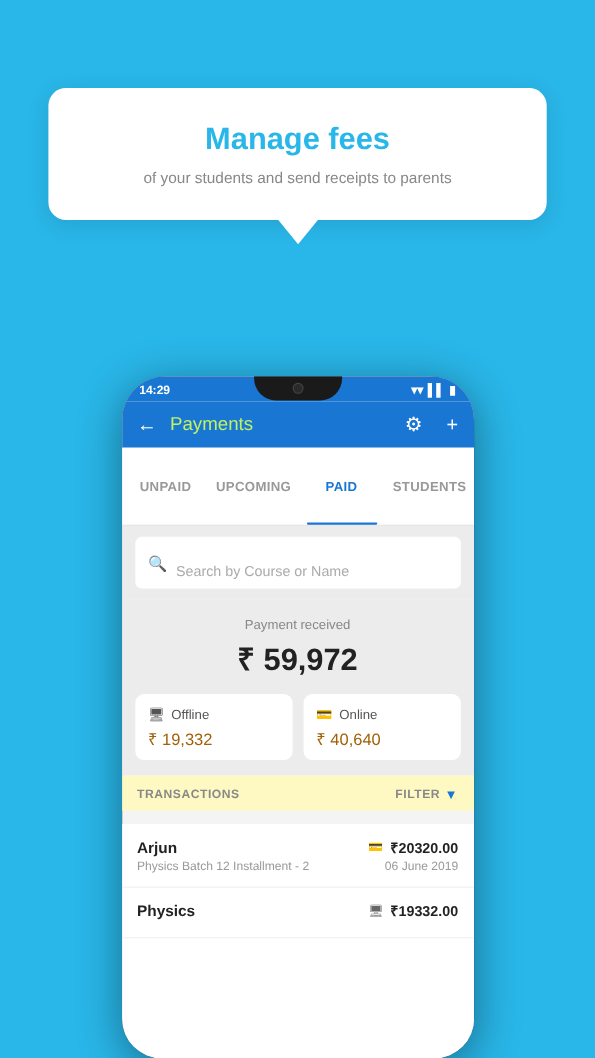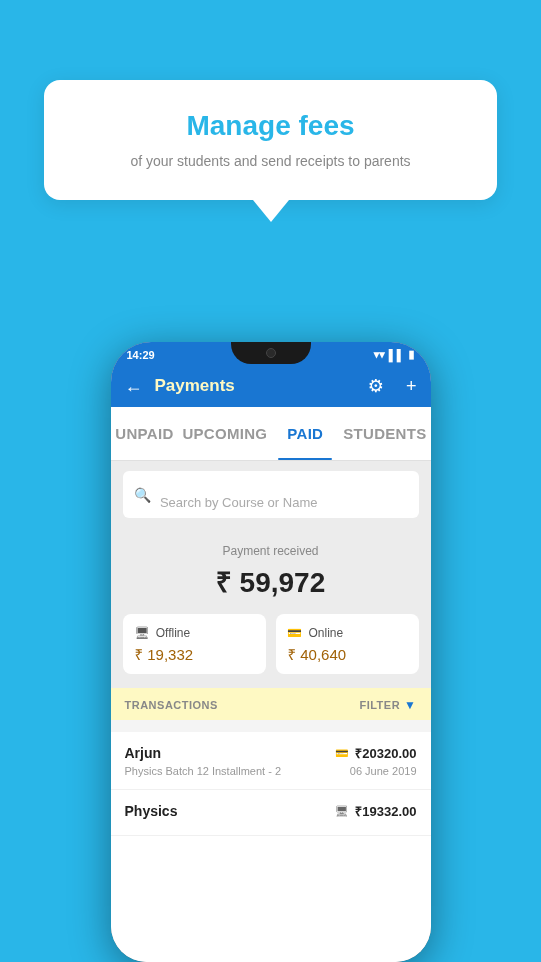--- a/index.html
+++ b/index.html
@@ -121,42 +121,42 @@
       align-items: center;
       gap: 12px;
     }
     .header-back {
       color: white;
       font-size: 18px;
       cursor: pointer;
     }
     .header-title {
       flex: 1;
-      color: #fef9c3;
+      color: #bef264;
       font-size: 17px;
-      font-weight: 700;
+      font-weight: 400;
     }
     .header-icon {
       color: white;
       font-size: 18px;
       margin-left: 10px;
       cursor: pointer;
     }
 
     
     .tabs {
       background: white;
       display: flex;
       border-bottom: 1px solid #e0e0e0;
     }
     .tab {
       flex: 1;
       text-align: center;
-      padding: 18px 4px;
-      font-size: 15px;
+      padding: 28px 4px;
+      font-size: 12px;
       font-weight: 600;
       color: #999;
       cursor: pointer;
       position: relative;
       letter-spacing: 0.3px;
     }
     .tab.active {
       color: #1976d2;
     }
     .tab.active::after {

